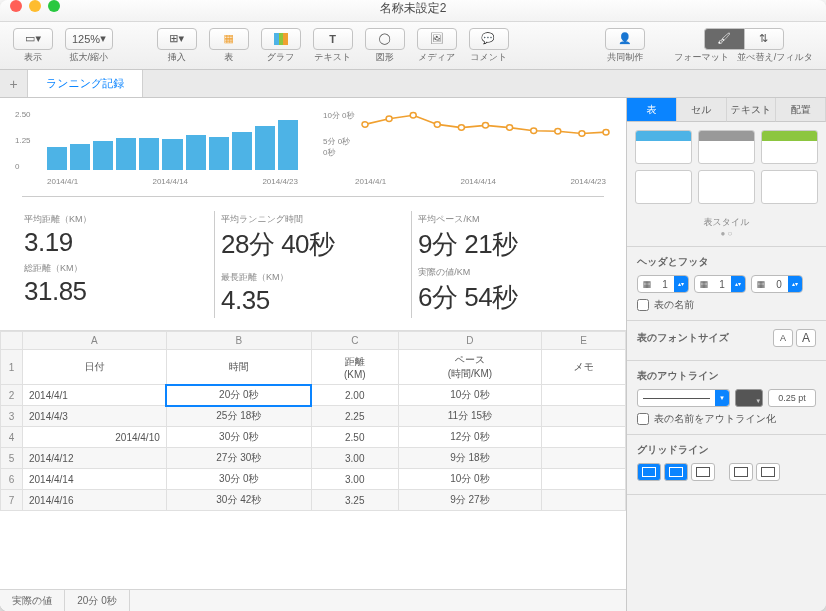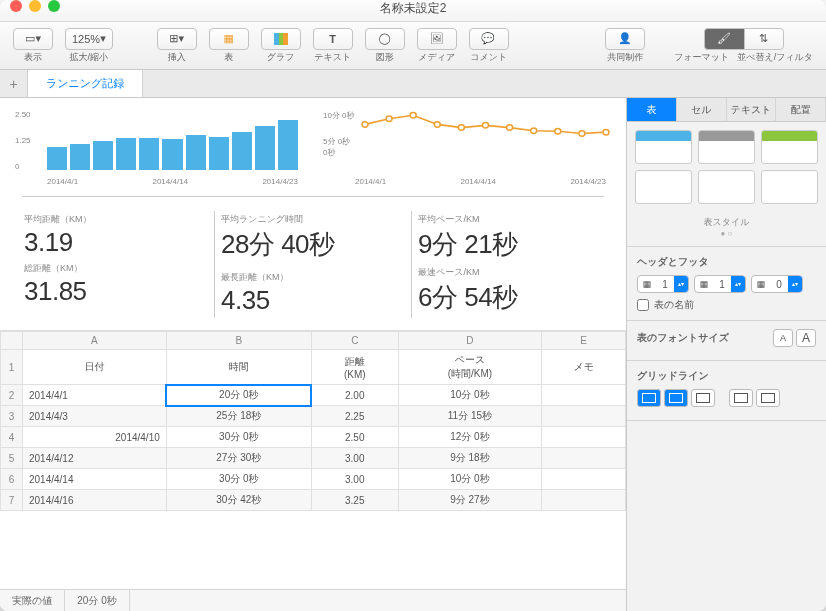--- a/index.html
+++ b/index.html
@@ -222,21 +222,21 @@
         </div>
         <div class="statcol">
           <div class="slabel">平均ランニング時間</div>
           <div class="sval">28分 40秒</div>
           <div class="slabel" style="margin-top:9px">最長距離（KM）</div>
           <div class="sval">4.35</div>
         </div>
         <div class="statcol">
           <div class="slabel">平均ペース/KM</div>
           <div class="sval">9分 21秒</div>
-          <div class="slabel" style="margin-top:4px">最速ペース/KM</div>
+          <div class="slabel" style="margin-top:4px">実際の値/KM</div>
           <div class="sval">6分 54秒</div>
         </div>
       </div>
       <div class="sheet">
         <table id="grid">
             <tbody>
               <tr>
                 <th class="rh"></th>
                 <th>A</th>
                 <th>B</th>
@@ -361,20 +361,37 @@
           </label>
       </div>
       <div class="section">
         <div class="row">
           <span class="stitle" style="margin:0">表のフォントサイズ</span>
           <div class="fontbtns">
             <div class="fbtn" style="font-size:9px">A</div>
             <div class="fbtn" style="font-size:12px">A</div>
           </div>
         </div>
+      </div>
+      <div class="section">
+        <div class="stitle">表のアウトライン</div>
+        <div class="row">
+          <div class="linesel">
+              <div class="l"></div>
+              <div class="a">▾</div>
+            </div>
+          <div class="cbtn">
+              <span class="d">▾</span>
+            </div>
+          <div class="ptval">0.25 pt</div>
+        </div>
+        <label class="cb">
+            <input type="checkbox" style="">
+            <span>表の名前をアウトライン化</span>
+          </label>
       </div>
       <div class="section">
         <div class="stitle">グリッドライン</div>
         <div class="row">
           <div class="gridbtns">
             <div class="gbtn on">
                 <div class="gi"></div>
               </div>
             <div class="gbtn on">
                 <div class="gi"></div>

